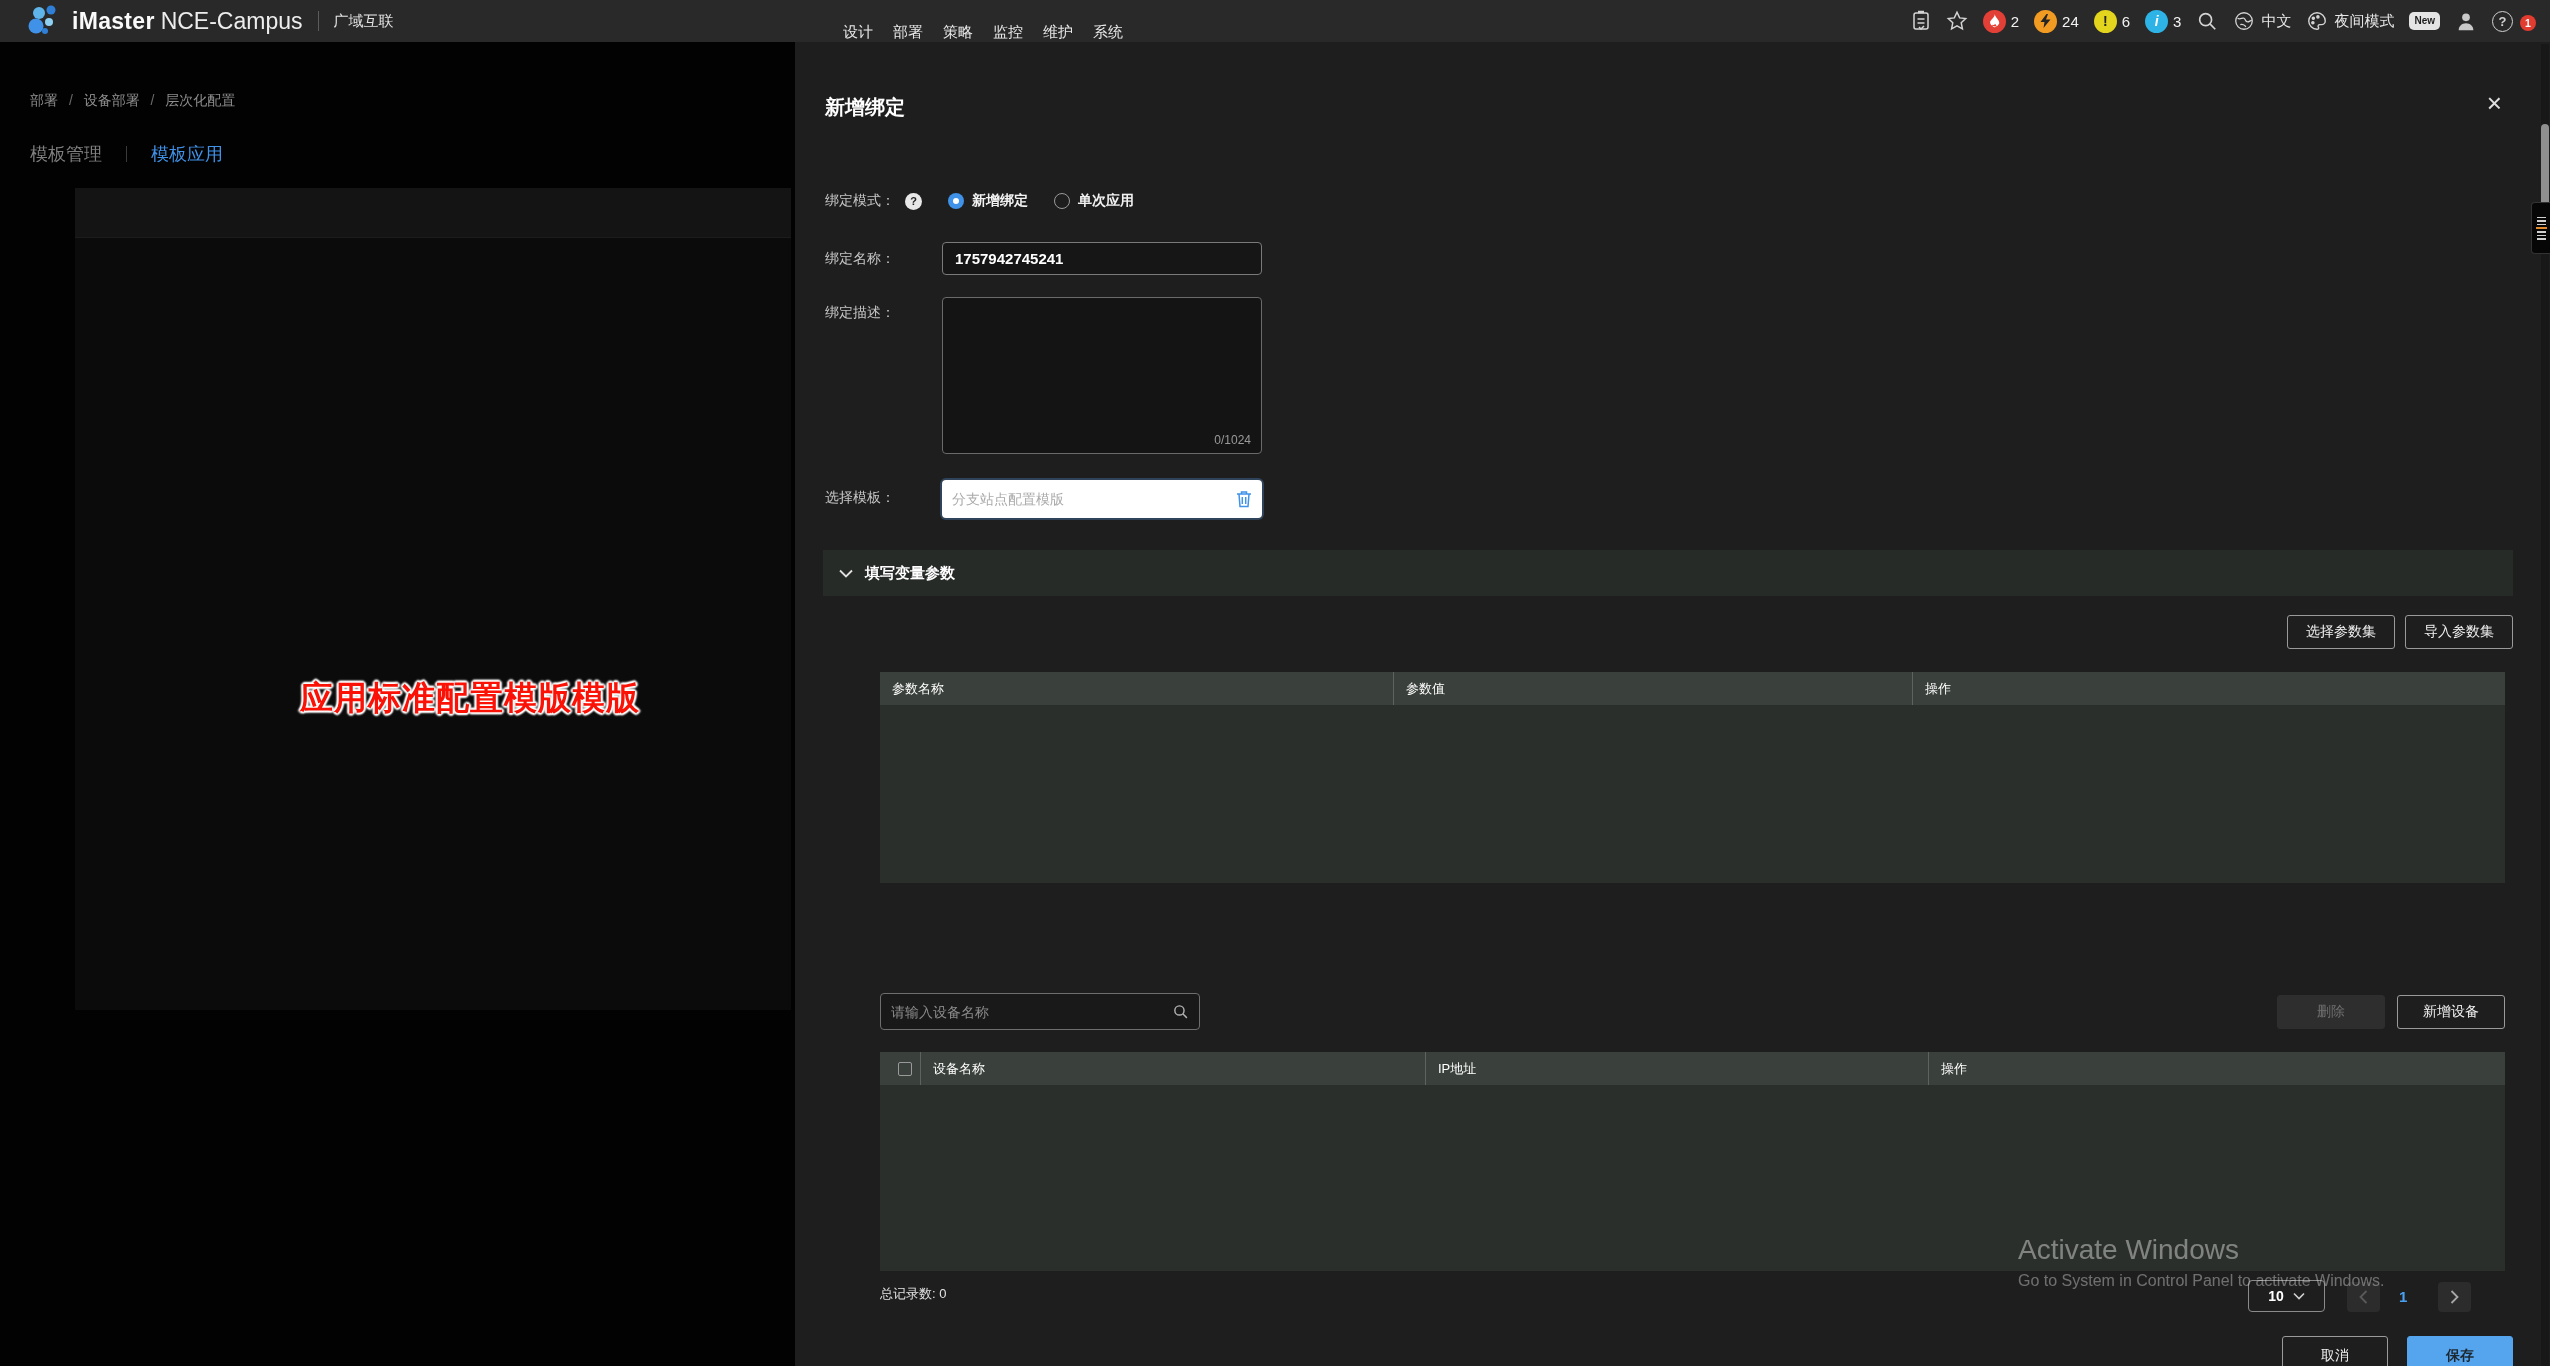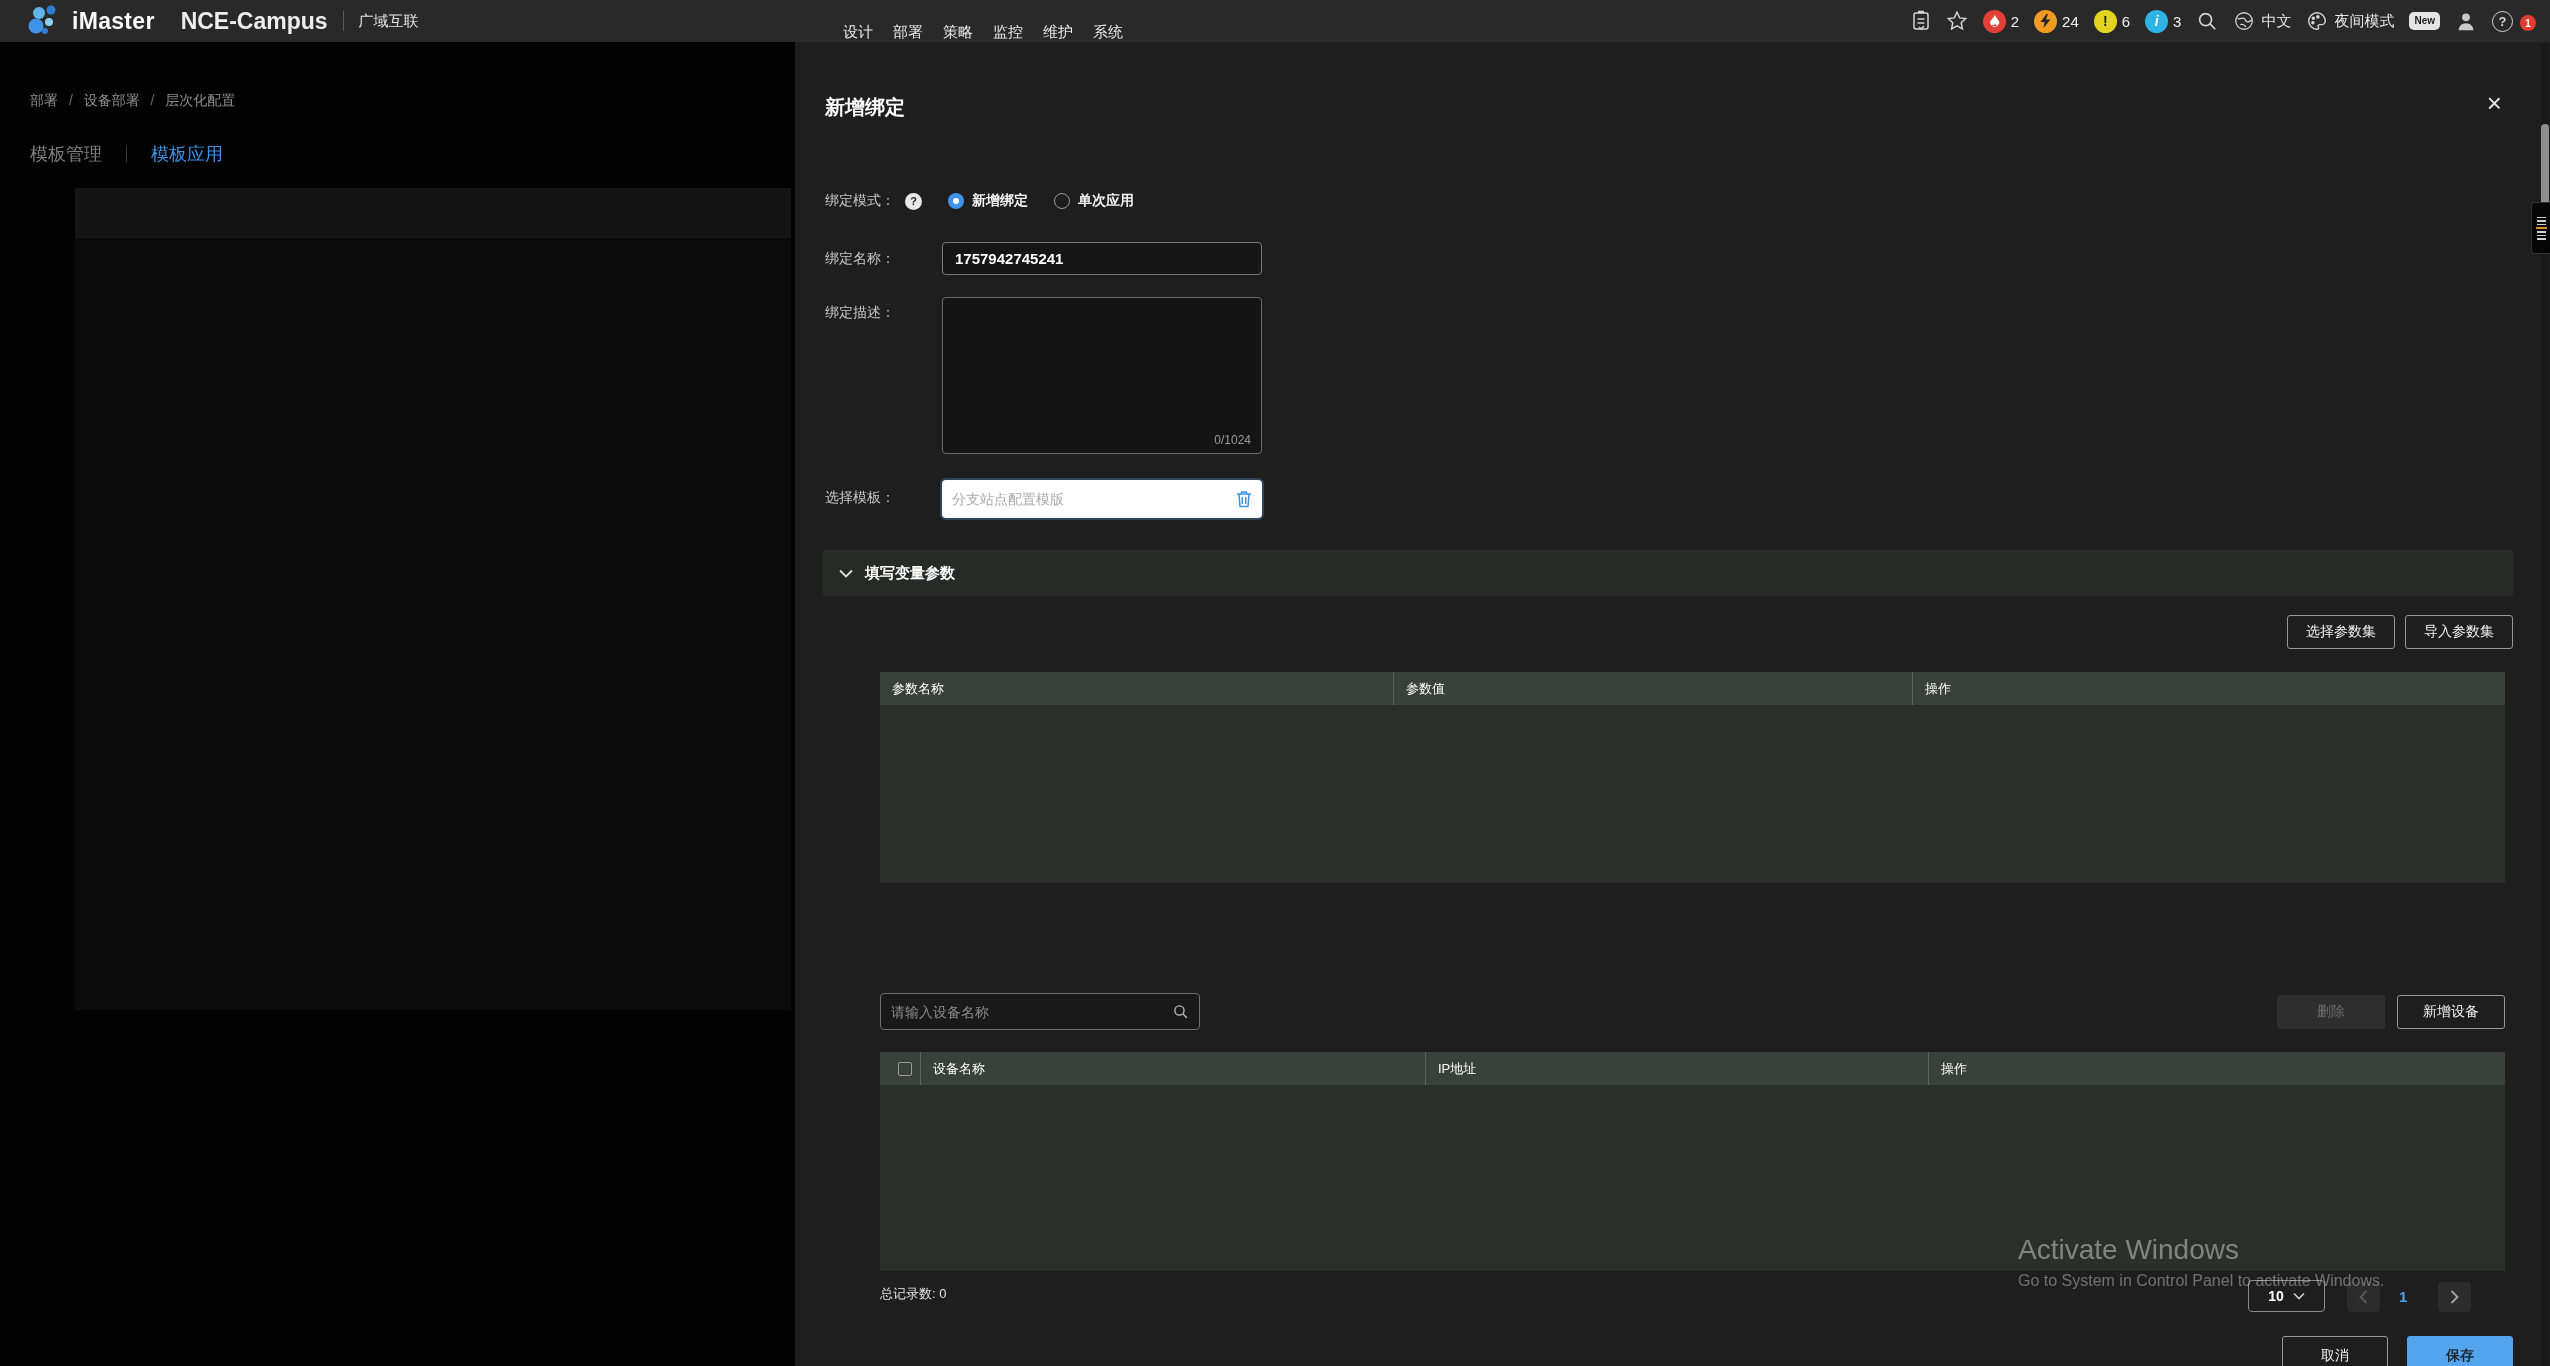--- a/index.html
+++ b/index.html
@@ -4,21 +4,21 @@
 <style>
   * { margin:0; padding:0; box-sizing:border-box; }
   html,body { background:#000; }
   body { font-family:"Liberation Sans","DejaVu Sans",sans-serif; }
   #app { position:relative; width:2550px; height:1366px; background:#000; overflow:hidden; }
 
   
   .topbar { position:absolute; left:0; top:0; width:2550px; height:42px; background:#292929; }
   .brand { position:absolute; left:26px; top:0; height:42px; display:flex; align-items:center; gap:6px; }
   .product { font-size:23px; font-weight:700; color:#fafafa; letter-spacing:.3px; }
-  .suite { font-size:23px; font-weight:700; color:#ededed;margin-left:20px; }
+  .suite { font-size:23px; font-weight:400; color:#ededed; }
   .brand-divider { width:1px; height:20px; background:#5c5c5c; margin:0 9px; }
   .workspace { font-size:15px; color:#e2e2e2; }
   .menus { position:absolute; left:843px; top:0; height:42px; display:flex; align-items:flex-end; gap:20px; }
   .menu-item { font-size:15px; color:#e8e8e8; cursor:pointer; }
   .top-right { position:absolute; right:14px; top:0; height:42px; display:flex; align-items:center; gap:15px; }
   .tb-icon { display:flex; align-items:center; justify-content:center; cursor:pointer; }
   .alarm { display:flex; align-items:center; gap:5px; cursor:pointer; }
   .alarm-circle { width:23px; height:23px; border-radius:50%; display:flex; align-items:center; justify-content:center; font-size:14px; font-weight:700; }
   .alarm-count { font-size:15px; color:#f2f2f2; }
   .lang, .theme { display:flex; align-items:center; gap:6px; cursor:pointer; color:#e6e6e6; font-size:15px; }
@@ -236,20 +236,21 @@
       <span>层次化配置</span>
     </div>
     <div class="tabs">
       <span class="tab tab-inactive">模板管理</span>
       <span class="tab-divider"></span>
       <span class="tab tab-active">模板应用</span>
     </div>
     <div class="content-box">
       <div class="content-box-header"></div>
     </div>
+    <div class="annotation">应用标准配置模版模版</div>
   </section>
 
   <section class="drawer">
     <div class="drawer-title">新增绑定</div>
     <div class="drawer-close">×</div>
 
     <div class="row-mode">
       <span class="f-label">绑定模式：</span>
       <span class="helpq">?</span>
       <span class="radio-group">

